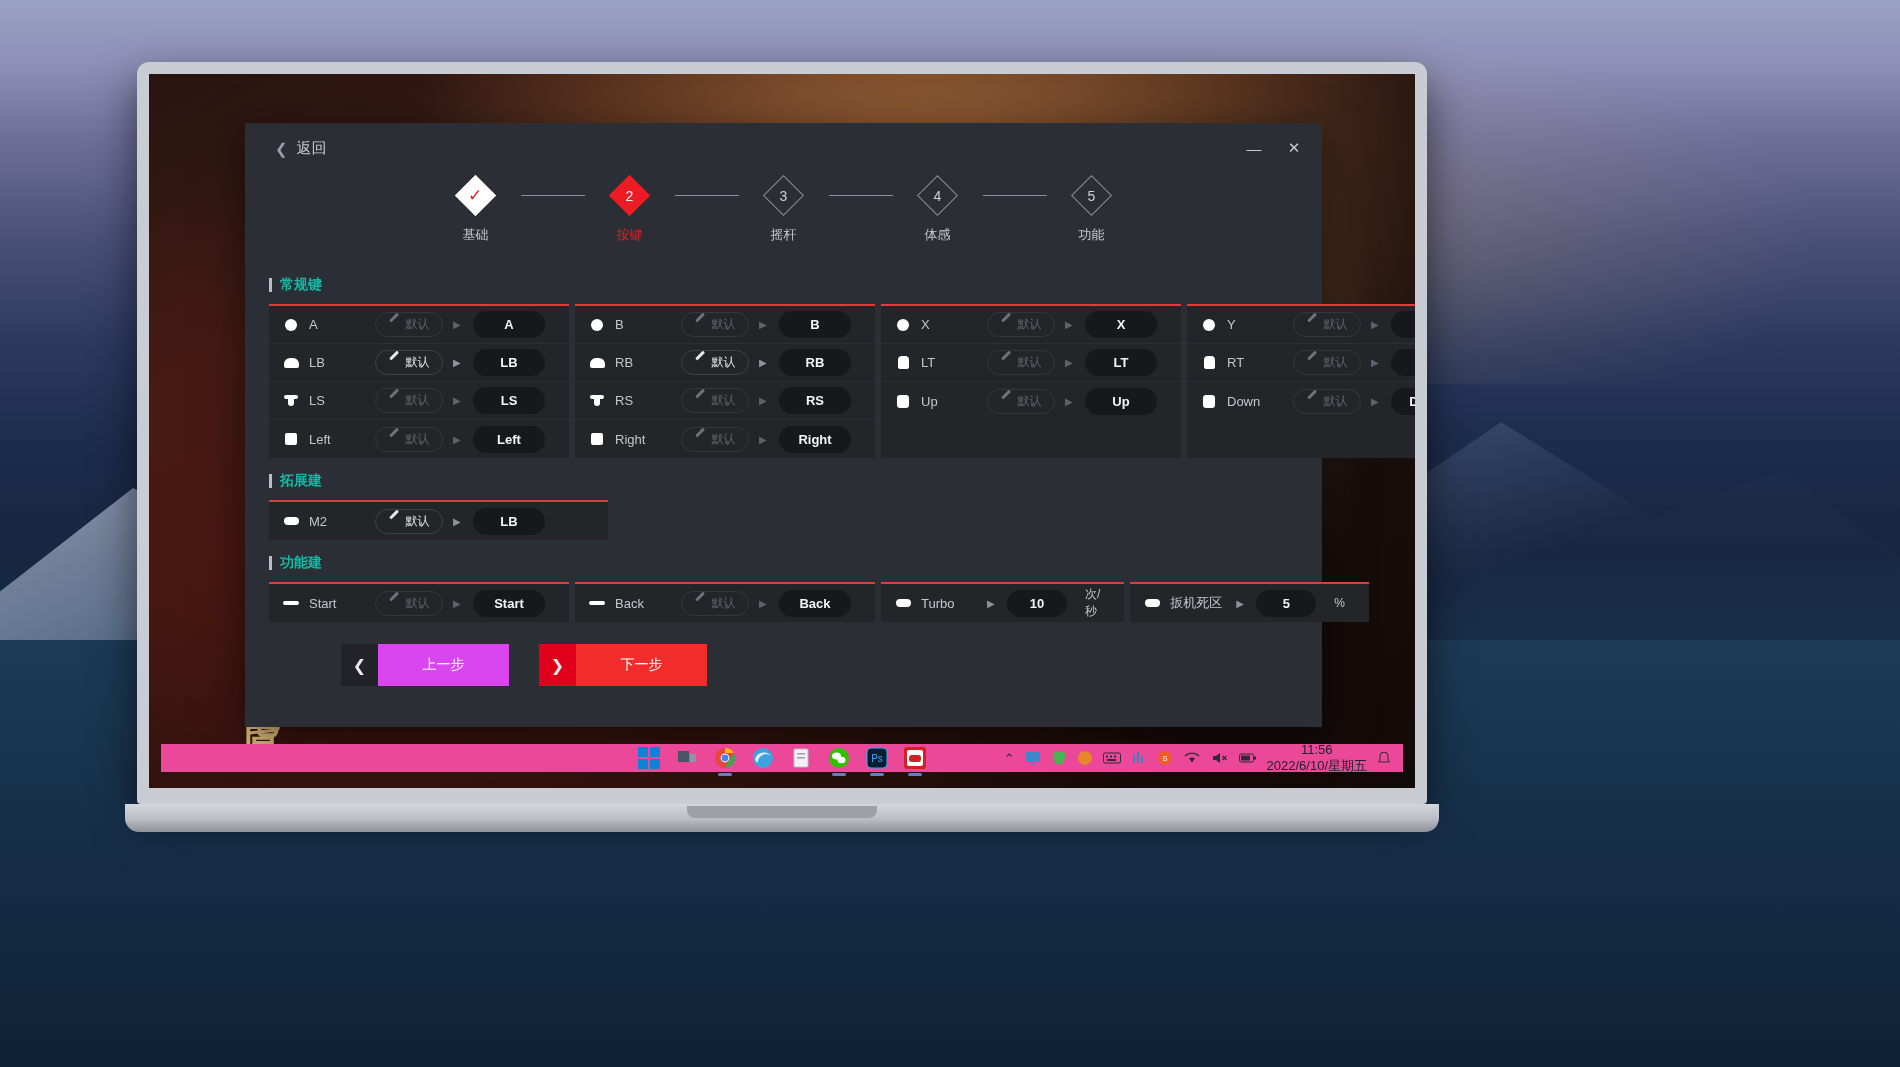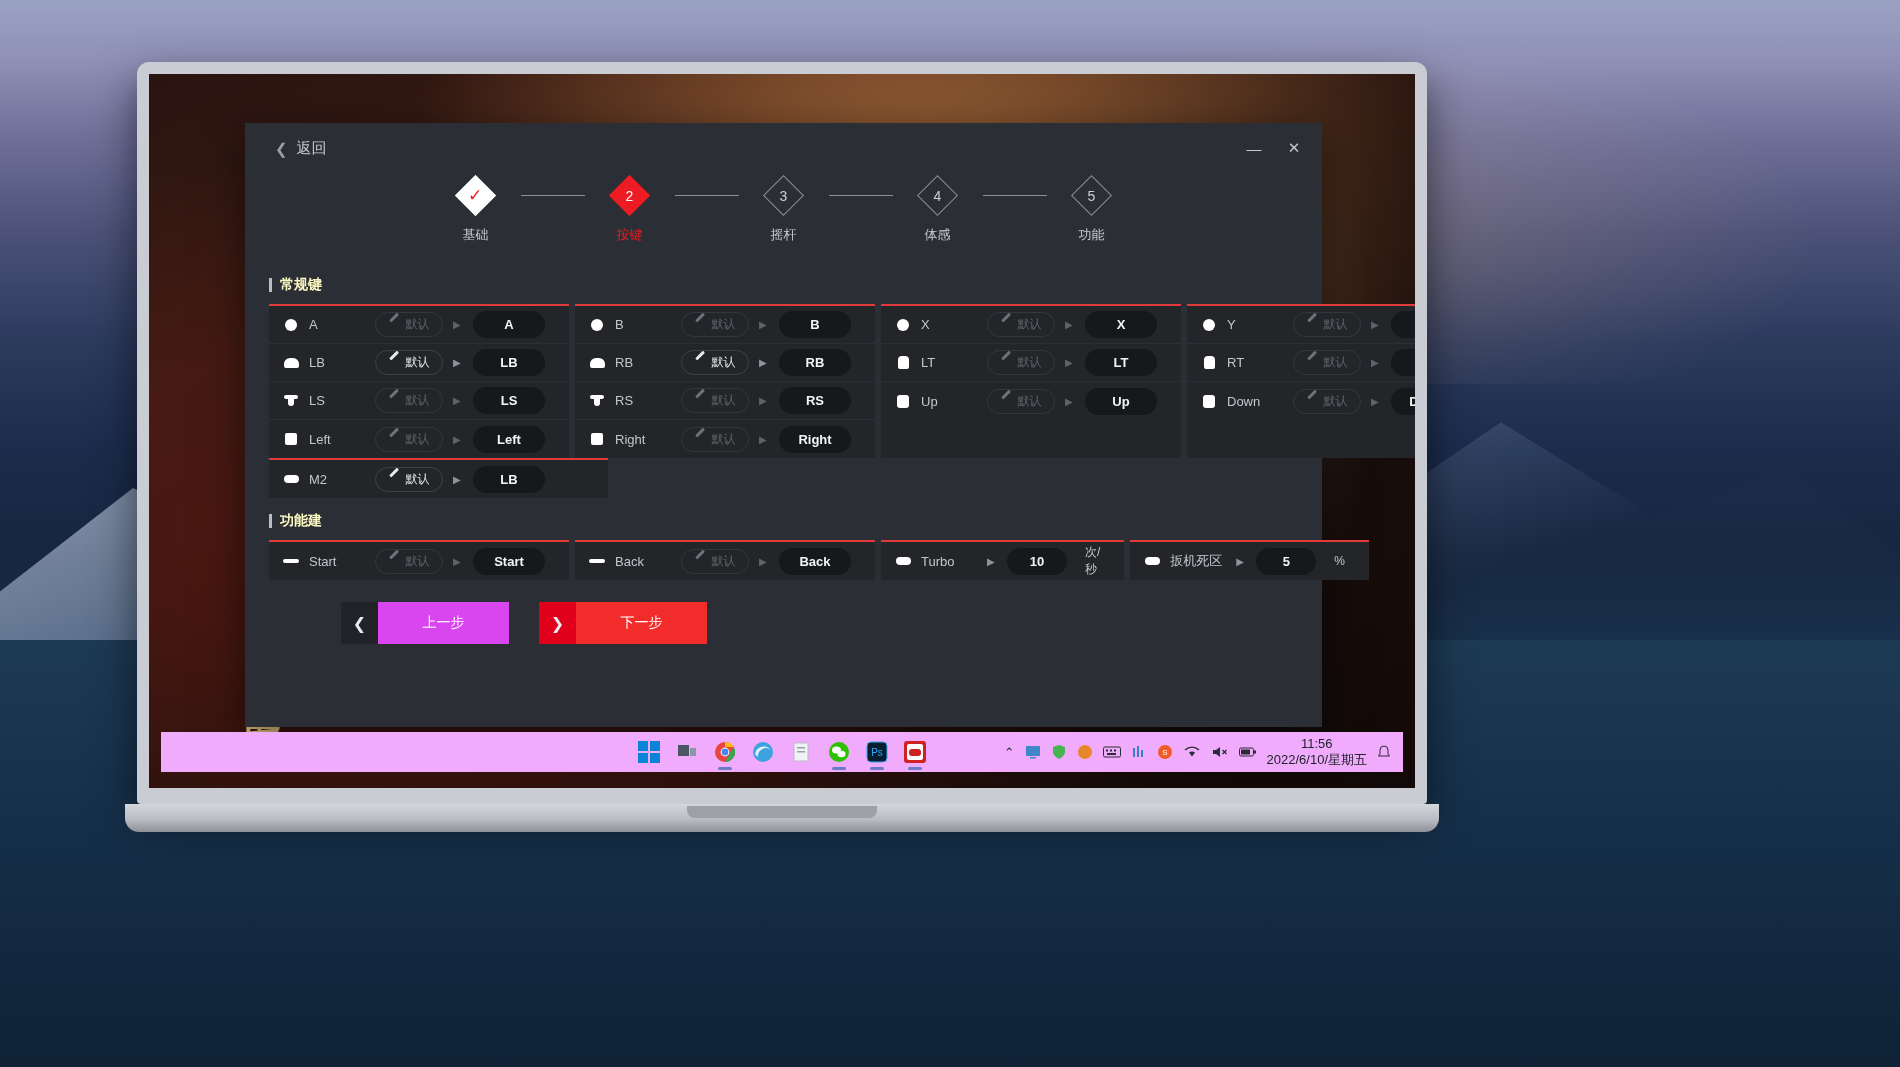--- a/index.html
+++ b/index.html
@@ -115,21 +115,21 @@
   .step.active .diamond { background: #ed1c24; border-color: #ed1c24; }
   .step.active .diamond span { color: #fff; }
   .step-label { margin-top: 16px; font-size: 13px; color: #c7cad0; }
   .step.active .step-label { color: #ed1c24; }
   .step-conn { width: 64px; height: 1px; background: #8b9098; margin-top: 14px; }
 
   
   .content { padding: 10px 24px 0 24px; }
   .section-title {
     display: flex; align-items: center; gap: 8px;
-    font-size: 14px; color: #fef9c3; font-weight: bold;
+    font-size: 14px; color: #14b8a6; font-weight: bold;
     margin: 14px 0 10px 0;
   }
   .section-title::before {
     content: ""; width: 3px; height: 14px; background: #b9bec6; display: block;
   }
 
   .grid { display: flex; }
   .col {
     flex: 1; border-top: 2px solid #e03a3a; background: #232529;
     margin-right: 6px;
@@ -201,22 +201,22 @@
     width: 131px; height: 42px; display: flex; align-items: center; justify-content: center;
     font-size: 14px; color: #ffffff;
   }
   .nav-prev .nb-icon { background: #212329; }
   .nav-prev .nb-text { background: #d946ef; }
   .nav-next .nb-icon { background: #e0001b; }
   .nav-next .nb-text { background: #f22b2b; }
 
   
   .taskbar {
-    position: absolute; left: 12px; right: 12px; bottom: 16px; height: 40px;
-    background: #f0abfc; display: flex; align-items: center;
+    position: absolute; left: 12px; right: 12px; bottom: 16px; height: 28px;
+    background: #ec4899; display: flex; align-items: center;
   }
   .tb-center { position: absolute; left: 50%; transform: translateX(-50%); display: flex; gap: 12px; align-items: flex-end; }
   .tb-item { width: 26px; height: 26px; border-radius: 4px; display: flex; align-items: center; justify-content: center; cursor: pointer; position: relative; }
   .tb-win { display: grid; grid-template-columns: 10px 10px; grid-template-rows: 10px 10px; gap: 2px; }
   .tb-win i { background: #0a84d8; display: block; }
   .tb-right { position: absolute; right: 12px; display: flex; align-items: center; gap: 10px; }
   .tb-clock { font-size: 13px; color: #20232a; line-height: 1.25; text-align: center; cursor: pointer; }
   .sys-ico { font-size: 13px; color: #2a2d34; cursor: pointer; }
   .dot-underline { position: absolute; bottom: -5px; left: 50%; transform: translateX(-50%); width: 14px; height: 3px; border-radius: 2px; background: #6a7cc4; }
 </style>
@@ -485,20 +485,21 @@
                 <span class="mode-pill dim">
                   <span class="pencil"></span>
                   <span class="mtext">默认</span>
                 </span>
                 <span class="arrow">▶</span>
                 <span class="value-chip">Down</span>
                 <span class="spacer"></span>
               </div>
             </div>
           </div>
+          <div class="section-title">拓展建</div>
           <div class="grid">
             <div class="col">
               <div class="krow">
                 <span class="kicon">
                   <span class="ico ico-pill"></span>
                 </span>
                 <span class="klabel">M2</span>
                 <span class="mode-pill ">
                   <span class="pencil"></span>
                   <span class="mtext">默认</span>

